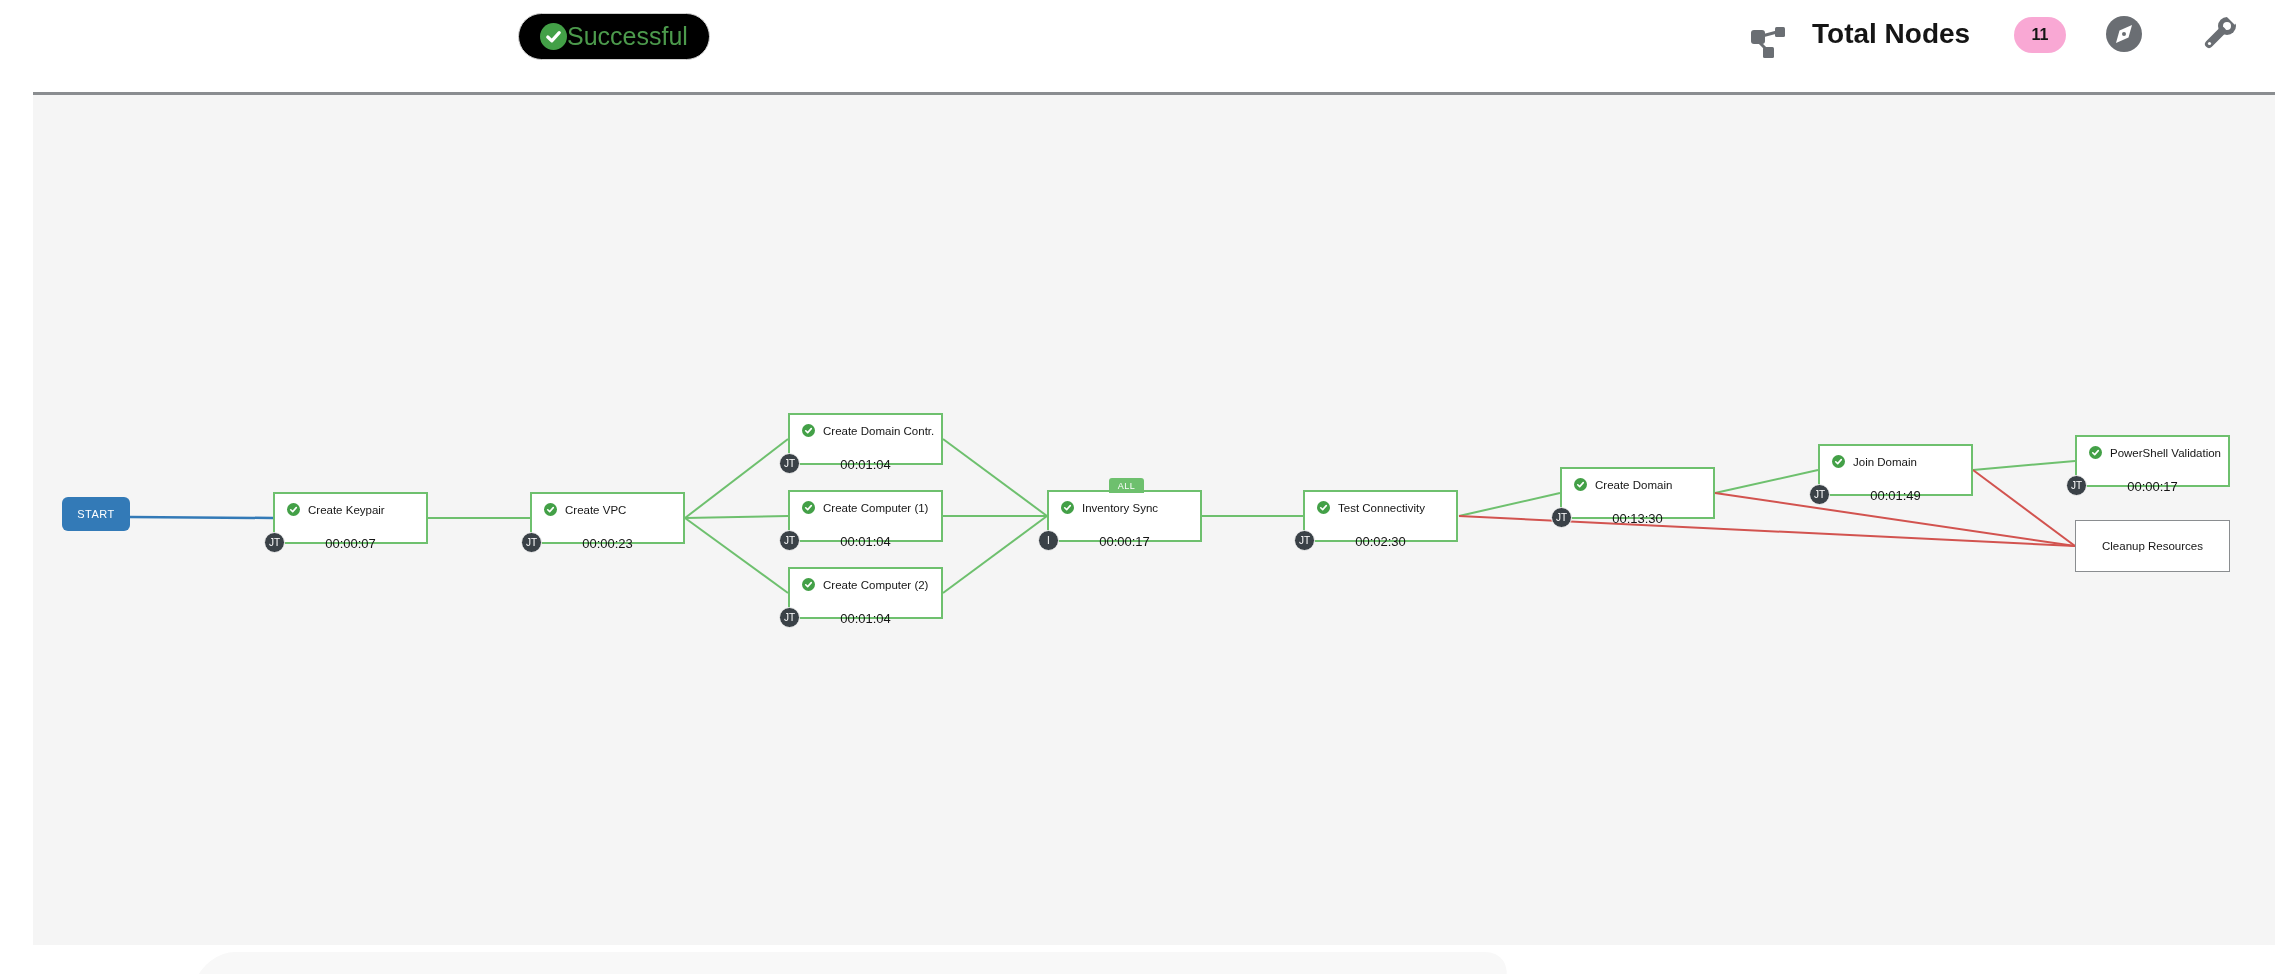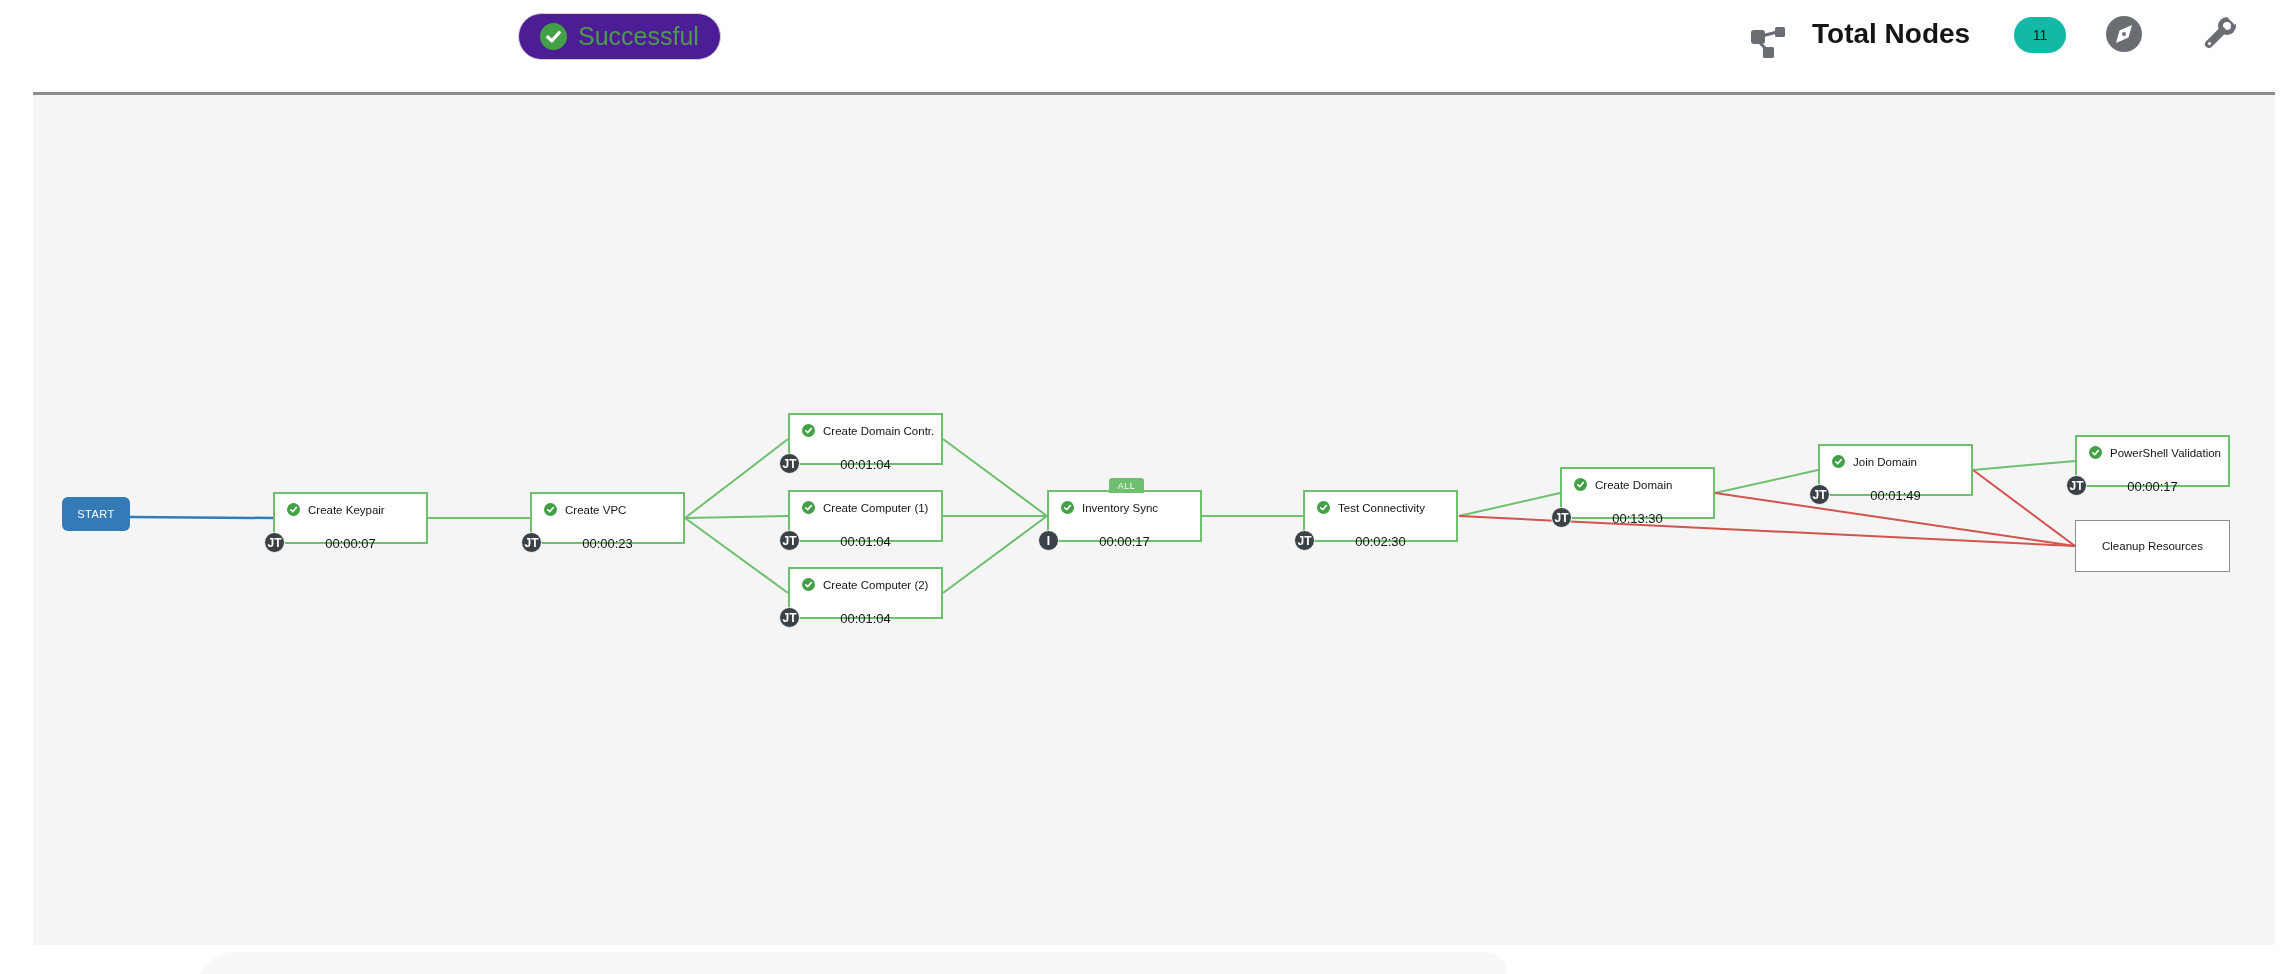--- a/index.html
+++ b/index.html
@@ -16,27 +16,27 @@
   }
   *{box-sizing:border-box;margin:0;padding:0}
   html,body{width:2290px;height:974px;overflow:hidden;background:#fff;
     font-family:"Liberation Sans","DejaVu Sans",sans-serif;color:var(--text-dark)}
   .page{position:relative;width:2290px;height:974px}
 
   
   .header{position:absolute;left:0;top:0;width:2290px;height:95px;background:#fff}
   .page-title{position:absolute;left:33px;top:12px;font-size:29px;font-weight:700;letter-spacing:.2px}
   .status-pill{position:absolute;left:518px;top:13px;height:47px;display:inline-flex;align-items:center;
-    gap:11px;padding:0 21px;border:1.5px solid #d2d2d2;border-radius:24px;background:#4c1d95;cursor:pointer}
+    padding:0 21px;border:1.5px solid #d2d2d2;border-radius:24px;background:#000000;cursor:pointer}
   .status-pill .txt{font-size:25px;color:var(--status-text-green)}
   .topo-icon{position:absolute;left:1748px;top:20px;width:40px;height:40px}
   .total-nodes-label{position:absolute;left:1812px;top:18px;font-size:28px;font-weight:700}
   .count-pill{position:absolute;left:2014px;top:17px;height:36px;min-width:52px;padding:0 15px;
-    background:#14b8a6;border-radius:18px;display:inline-flex;align-items:center;justify-content:center;
-    font-size:14px;font-weight:400}
+    background:#f9a8d4;border-radius:18px;display:inline-flex;align-items:center;justify-content:center;
+    font-size:16px;font-weight:700}
   .hdr-btn{position:absolute;width:40px;height:40px;border:none;background:transparent;padding:0;cursor:pointer}
   .compass-btn{left:2104px;top:15px}
   .wrench-btn{left:2199px;top:15px}
 
   
   .canvas{position:absolute;left:33px;top:92px;width:2242px;height:853px;
     background:var(--canvas-bg);border-top:3px solid #8a8d90}
   svg.edges{position:absolute;left:0;top:0;width:2242px;height:853px}
   .edge{fill:none;stroke-width:2px}
   .edge.success{stroke:var(--success-green)}
@@ -48,21 +48,21 @@
     justify-content:center}
   .node{position:absolute;width:155px;height:52px;background:#fff;border:2px solid var(--success-green);
     cursor:pointer}
   .node.disabled{border:1.5px solid var(--node-disabled-border)}
   .node-title{display:flex;align-items:center;gap:8px;padding:9px 6px 0 12px}
   .node-label{font-size:11.5px;white-space:nowrap;overflow:hidden}
   .node-time{text-align:center;font-size:13px;margin-top:20px}
   .node.disabled .node-label{padding:0;text-align:right}
   .node.disabled{display:flex;align-items:center;justify-content:center}
   .type-badge{position:absolute;left:-11px;bottom:-11px;width:21px;height:21px;border-radius:50%;
-    background:var(--badge-bg);color:#fff;font-size:12px;font-weight:700;display:flex;align-items:center;
+    background:var(--badge-bg);color:#fff;font-size:10px;font-weight:400;display:flex;align-items:center;
     justify-content:center;border:1.5px solid #f5f5f5}
   .all-tag{position:absolute;left:60px;top:-14px;width:35px;height:15px;background:var(--success-green);
     color:#fff;font-size:9px;font-weight:400;display:flex;align-items:center;justify-content:center;
     border-radius:3px 3px 0 0;letter-spacing:.5px}
   .check{width:13px;height:13px;flex:0 0 13px;display:inline-flex}
 
   .bottom-artifact{position:absolute;left:200px;top:952px;width:1310px;height:30px;background:#f8f8f8;
     border-radius:30px 30px 0 0;transform:skewX(-18deg)}
 </style>
 </head>

